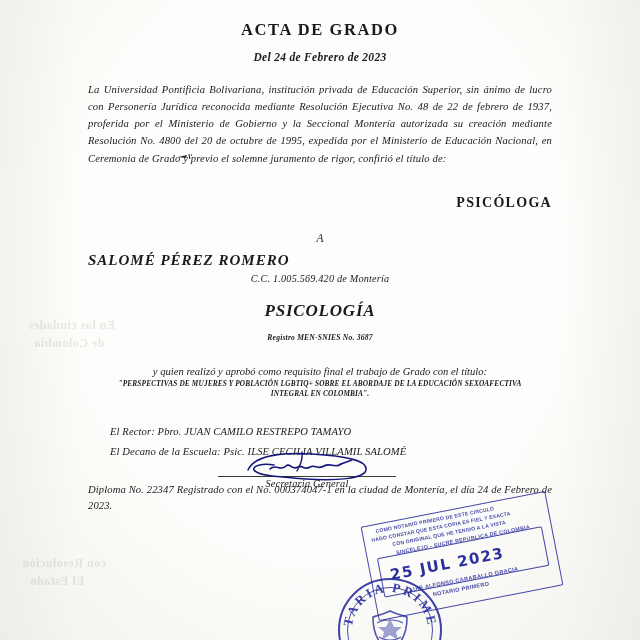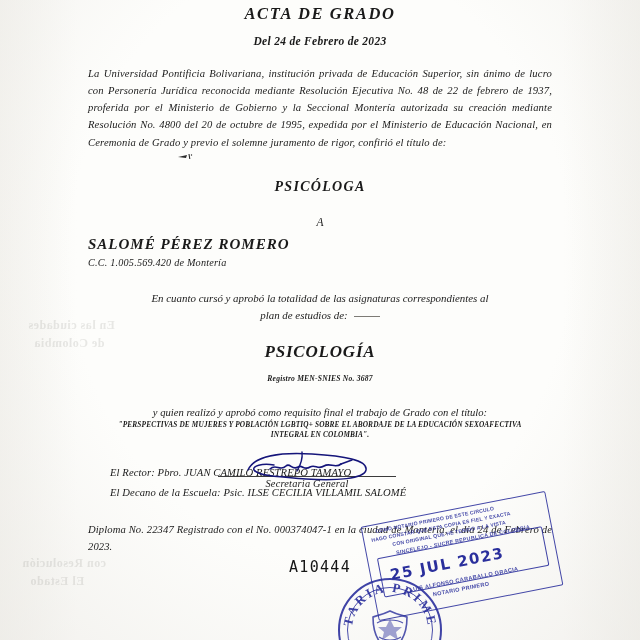--- a/index.html
+++ b/index.html
@@ -39,66 +39,65 @@
   }
 
   .content {
     position: relative;
     padding: 0 88px;
   }
 
   .doc-title {
     text-align: center;
     font-size: 16.5px;
-    font-style: italic;
     font-weight: 700;
     letter-spacing: 1.6px;
-    margin-top: 4px;
+    margin-top: 20px;
   }
   .doc-date {
     text-align: center;
     font-size: 11.5px;
     font-style: italic;
     font-weight: 700;
     letter-spacing: 0.3px;
     margin-top: 11px;
   }
 
   .preamble {
     margin-top: 18px;
     font-size: 10.6px;
     font-style: italic;
     line-height: 1.62;
     text-align: justify;
     letter-spacing: 0.15px;
   }
 
   .degree-title {
-    text-align: center;
+    text-align: right;
     font-size: 14px;
-    font-style: italic;
     font-weight: 700;
     letter-spacing: 1.3px;
     margin-top: 28px;
   }
   .connector {
     text-align: center;
     font-size: 11.5px;
     font-style: italic;
     margin-top: 21px;
   }
   .grad-name {
     text-align: left;
     font-size: 15px;
     font-style: italic;
     font-weight: 700;
     letter-spacing: 1px;
     margin-top: 8px;
   }
   .grad-id {
+    text-align: center;
     font-size: 10.2px;
     font-style: italic;
     margin-top: 4px;
     letter-spacing: 0.2px;
   }
 
   .coursework {
     margin-top: 22px;
     font-size: 10.9px;
     font-style: italic;
@@ -320,24 +319,20 @@
     <div class="doc-title">ACTA DE GRADO</div>
     <div class="doc-date">Del 24 de Febrero de 2023</div>
 
     <div class="preamble">La Universidad Pontificia Bolivariana, institución privada de Educación Superior, sin ánimo de lucro con Personería Jurídica reconocida mediante Resolución Ejecutiva No. 48 de 22 de febrero de 1937, proferida por el Ministerio de Gobierno y la Seccional Montería autorizada su creación mediante Resolución No. 4800 del 20 de octubre de 1995, expedida por el Ministerio de Educación Nacional, en Ceremonia de Grado y previo el solemne juramento de rigor, confirió el título de:</div>
 
     <div class="degree-title">PSICÓLOGA</div>
     <div class="connector">A</div>
     <div class="grad-name">SALOMÉ PÉREZ ROMERO</div>
     <div class="grad-id">C.C. 1.005.569.420 de Montería</div>
 
-    <div class="coursework">
-      <span>En cuanto cursó y aprobó la totalidad de las asignaturas correspondientes al</span><br>
-      <span>plan de estudios de:</span><span class="blank-rule"></span>
-    </div>
 
     <div class="program">PSICOLOGÍA</div>
     <div class="program-reg">Registro MEN-SNIES  No. 3687</div>
 
     <div class="thesis-lead">y quien realizó y aprobó como requisito final el trabajo de Grado con el título:</div>
     <div class="thesis-title">
       <span>"PERSPECTIVAS DE MUJERES Y POBLACIÓN LGBTIQ+ SOBRE EL ABORDAJE DE LA EDUCACIÓN SEXOAFECTIVA</span><br>
       <span>INTEGRAL EN COLOMBIA".</span>
     </div>
 
@@ -364,21 +359,20 @@
         <path d="M8 20 C14 6, 40 2, 72 4 C104 6, 128 10, 126 20 C124 29, 96 31, 66 29 C40 27, 18 26, 14 20 C12 16, 22 13, 34 15" stroke="#15157a" stroke-width="1.5" fill="none" stroke-linecap="round"></path>
         <path d="M30 19 C36 13, 40 22, 46 16 C50 12, 52 21, 58 17 C62 14, 64 21, 70 17 C75 14, 78 20, 84 16 C90 12, 95 19, 101 14" stroke="#15157a" stroke-width="1.7" fill="none" stroke-linecap="round"></path>
         <path d="M62 2 C63 10, 60 16, 57 21" stroke="#15157a" stroke-width="1.4" fill="none" stroke-linecap="round"></path>
         <path d="M101 14 L112 10" stroke="#15157a" stroke-width="1.5" fill="none" stroke-linecap="round"></path>
       </svg>
     </div>
     <div class="sig-rule"></div>
     <div class="sig-caption">Secretaria General</div>
   </div>
 
-  <div class="doc-number">A10444</div>
 
   <div id="notary-stamp">
     <div class="stamp-outer"></div>
     <div class="stamp-inner"></div>
     <div class="stamp-line stamp-l1">COMO NOTARIO PRIMERO DE ESTE CIRCULO</div>
     <div class="stamp-line stamp-l2">HAGO CONSTAR QUE ESTA COPIA ES FIEL Y EXACTA</div>
     <div class="stamp-line stamp-l3">CON ORIGINAL QUE HE TENIDO A LA VISTA</div>
     <div class="stamp-line stamp-l4">SINCELEJO - SUCRE  REPUBLICA DE COLOMBIA</div>
     <div class="stamp-date">25  JUL 2023</div>
     <div class="stamp-line stamp-l5">LUIS ALFONSO CARABALLO GRACIA</div>

